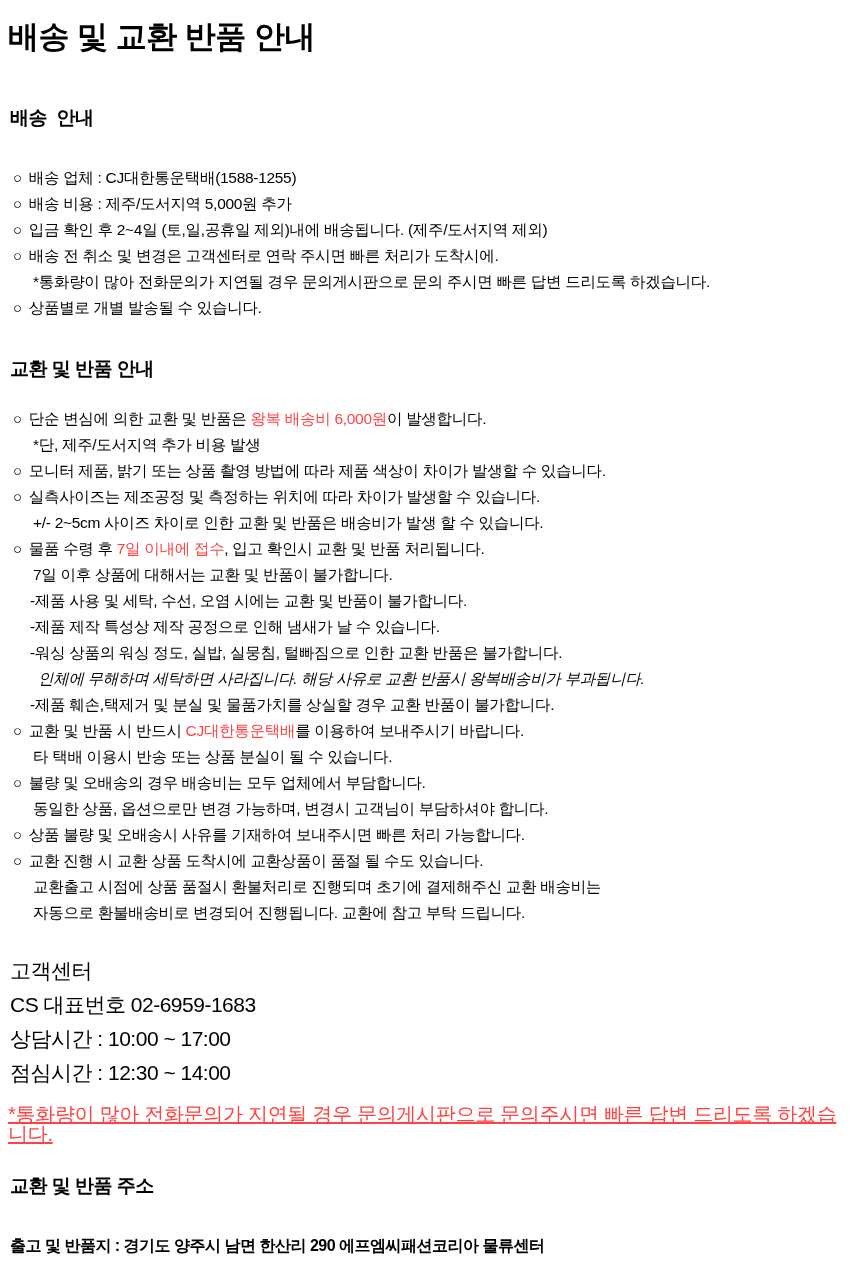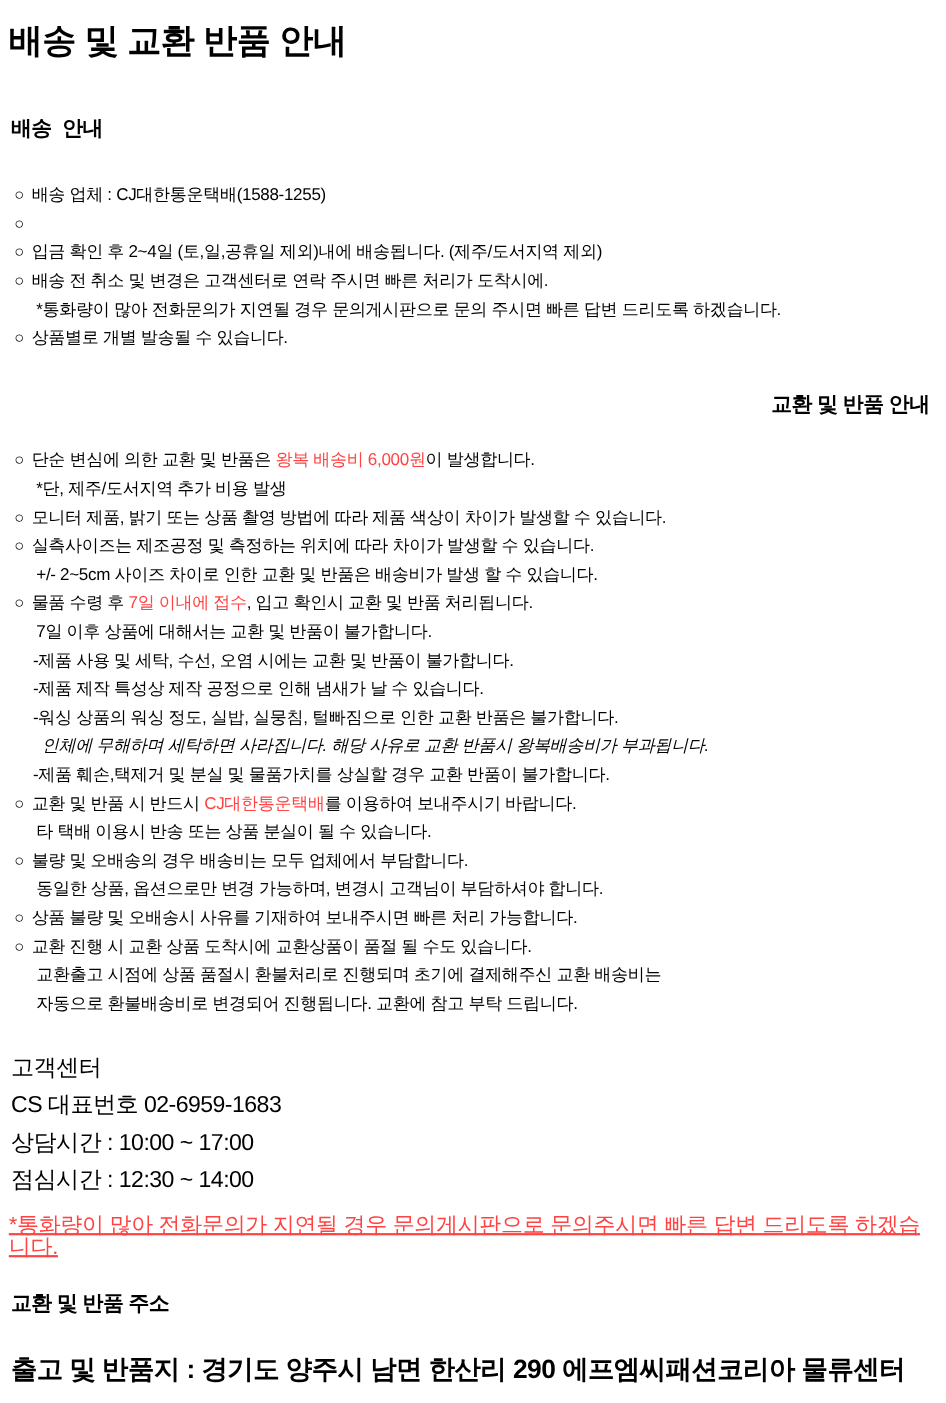--- a/index.html
+++ b/index.html
@@ -25,21 +25,21 @@
   }
   h2.section-heading {
     margin: 4px 0 0 10px;
     font-size: 19px;
     line-height: 23px;
     font-weight: 700;
     letter-spacing: -0.5px;
     white-space: pre-wrap;
   }
   h2.sh-shipping  { margin-top: 50px; }
-  h2.sh-exchange  { margin-top: 36px; text-align: right; }
+  h2.sh-exchange  { margin-top: 36px; }
   h2.sh-address   { margin-top: 30px; }
 
   .notice-list { margin-top: 36px; }
   .notice-list.second { margin-top: 26px; }
 
   .line {
     display: flex;
     align-items: baseline;
     font-size: 15.5px;
     line-height: 26px;
@@ -71,38 +71,38 @@
     font-size: 20px;
     line-height: 20px;
     letter-spacing: -0.3px;
     color: var(--accent-red);
     white-space: pre-wrap;
     text-decoration: underline;
   }
 
   .address-line {
     margin: 36px 0 0 10px;
-    font-size: 24px;
+    font-size: 16px;
     line-height: 26px;
     font-weight: 700;
     letter-spacing: -0.5px;
     white-space: pre-wrap;
   }
 </style>
 </head>
 <body>
 
 <div class="doc">
 
   <h1 class="page-title">배송 및 교환 반품 안내</h1>
 
   <h2 class="section-heading sh-shipping">배송  안내</h2>
   <div class="notice-list first" id="shipping-list">
       <div class="line bullet"><span class="marker">○</span><span class="txt"><span>배송 업체 : CJ대한통운택배(1588-1255)</span></span></div>
-      <div class="line bullet"><span class="marker">○</span></div>
+      <div class="line bullet"><span class="marker">○</span><span class="txt"><span>배송 비용 : 제주/도서지역 5,000원 추가</span></span></div>
       <div class="line bullet"><span class="marker">○</span><span class="txt"><span>입금 확인 후 2~4일 (토,일,공휴일 제외)내에 배송됩니다. (제주/도서지역 제외)</span></span></div>
       <div class="line bullet"><span class="marker">○</span><span class="txt"><span>배송 전 취소 및 변경은 고객센터로 연락 주시면 빠른 처리가 도착시에.</span></span></div>
       <div class="line sub"><span class="txt"><span>*통화량이 많아 전화문의가 지연될 경우 문의게시판으로 문의 주시면 빠른 답변 드리도록 하겠습니다.</span></span></div>
       <div class="line bullet"><span class="marker">○</span><span class="txt"><span>상품별로 개별 발송될 수 있습니다.</span></span></div>
     </div>
 
   <h2 class="section-heading sh-exchange">교환 및 반품 안내</h2>
   <div class="notice-list second" id="exchange-list">
       <div class="line bullet"><span class="marker">○</span><span class="txt"><span>단순 변심에 의한 교환 및 반품은 </span><span class="red">왕복 배송비 6,000원</span><span>이 발생합니다.</span></span></div>
       <div class="line sub"><span class="txt"><span>*단, 제주/도서지역 추가 비용 발생</span></span></div>

